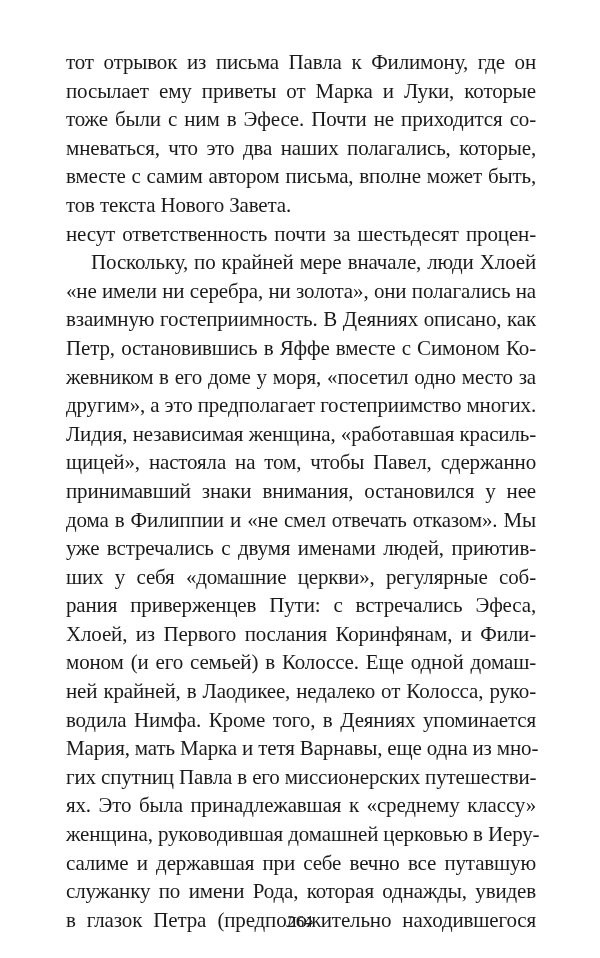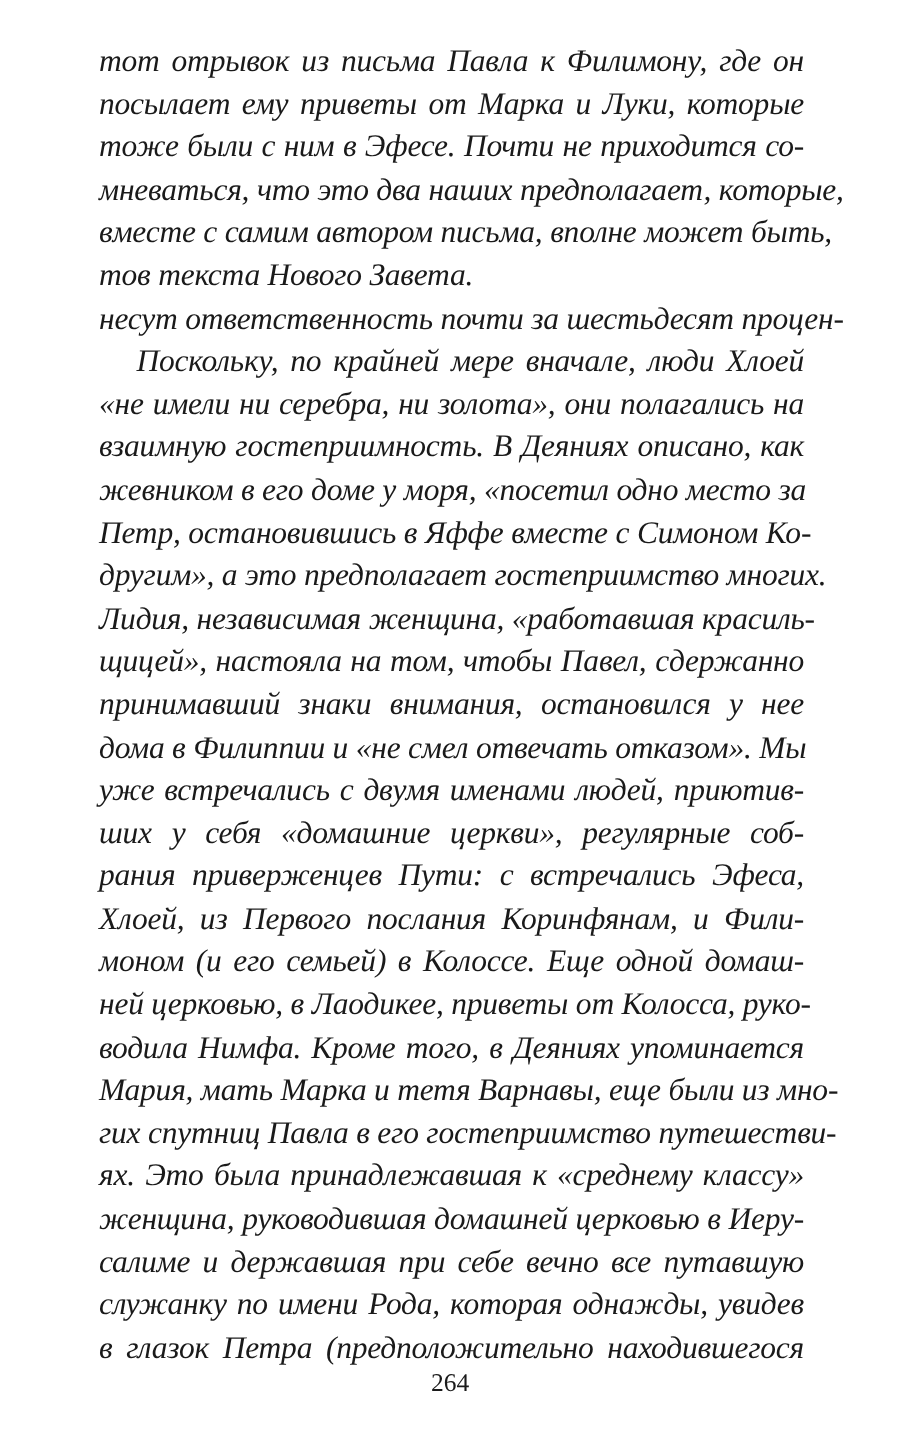--- a/index.html
+++ b/index.html
@@ -11,23 +11,22 @@
       width: 600px;
       height: 958px;
       position: relative;
       overflow: hidden;
       font-family: "Liberation Serif", "DejaVu Serif", serif;
       color: #1a1a1a;
     }
     .page {
       position: absolute;
       left: 66px;
-      top: 26px;
+      top: 48px;
       width: 470px;
-      font-style: italic;
     }
     .line {
       display: block;
       height: 28.6px;
       line-height: 28.6px;
       font-size: 21px;
       white-space: nowrap;
       text-align: justify;
       text-align-last: justify;
       letter-spacing: -0.15px;
@@ -50,46 +49,46 @@
   </style>
 </head>
 <body>
 
 <div class="page">
 
   <div>
     <span class="line">тот отрывок из письма Павла к Филимону, где он</span>
     <span class="line">посылает ему приветы от Марка и Луки, которые</span>
     <span class="line">тоже были с ним в Эфесе. Почти не приходится со-</span>
-    <span class="line">мневаться, что это два наших предполагает, которые,</span>
+    <span class="line">мневаться, что это два наших полагались, которые,</span>
     <span class="line">вместе с самим автором письма, вполне может быть,</span>
     <span class="line last">тов текста Нового Завета.</span>
     <span class="line">несут ответственность почти за шестьдесят процен-</span>
   </div>
 
   <div>
     <span class="line indent">Поскольку, по крайней мере вначале, люди Хлоей</span>
     <span class="line">«не имели ни серебра, ни золота», они полагались на</span>
     <span class="line">взаимную гостеприимность. В Деяниях описано, как</span>
+    <span class="line">Петр, остановившись в Яффе вместе с Симоном Ко-</span>
     <span class="line">жевником в его доме у моря, «посетил одно место за</span>
-    <span class="line">Петр, остановившись в Яффе вместе с Симоном Ко-</span>
     <span class="line">другим», а это предполагает гостеприимство многих.</span>
     <span class="line">Лидия, независимая женщина, «работавшая красиль-</span>
     <span class="line">щицей», настояла на том, чтобы Павел, сдержанно</span>
     <span class="line">принимавший знаки внимания, остановился у нее</span>
     <span class="line">дома в Филиппии и «не смел отвечать отказом». Мы</span>
     <span class="line">уже встречались с двумя именами людей, приютив-</span>
     <span class="line">ших у себя «домашние церкви», регулярные соб-</span>
     <span class="line">рания приверженцев Пути: с встречались Эфеса,</span>
     <span class="line">Хлоей, из Первого послания Коринфянам, и Фили-</span>
     <span class="line">моном (и его семьей) в Колоссе. Еще одной домаш-</span>
-    <span class="line">ней церковью, в Лаодикее, приветы от Колосса, руко-</span>
+    <span class="line">ней крайней, в Лаодикее, недалеко от Колосса, руко-</span>
     <span class="line">водила Нимфа. Кроме того, в Деяниях упоминается</span>
-    <span class="line">Мария, мать Марка и тетя Варнавы, еще были из мно-</span>
-    <span class="line">гих спутниц Павла в его гостеприимство путешестви-</span>
+    <span class="line">Мария, мать Марка и тетя Варнавы, еще одна из мно-</span>
+    <span class="line">гих спутниц Павла в его миссионерских путешестви-</span>
     <span class="line">ях. Это была принадлежавшая к «среднему классу»</span>
     <span class="line">женщина, руководившая домашней церковью в Иеру-</span>
     <span class="line">салиме и державшая при себе вечно все путавшую</span>
     <span class="line">служанку по имени Рода, которая однажды, увидев</span>
     <span class="line">в глазок Петра (предположительно находившегося</span>
   </div>
 </div>
 
 <div class="page-number">264</div>
 

